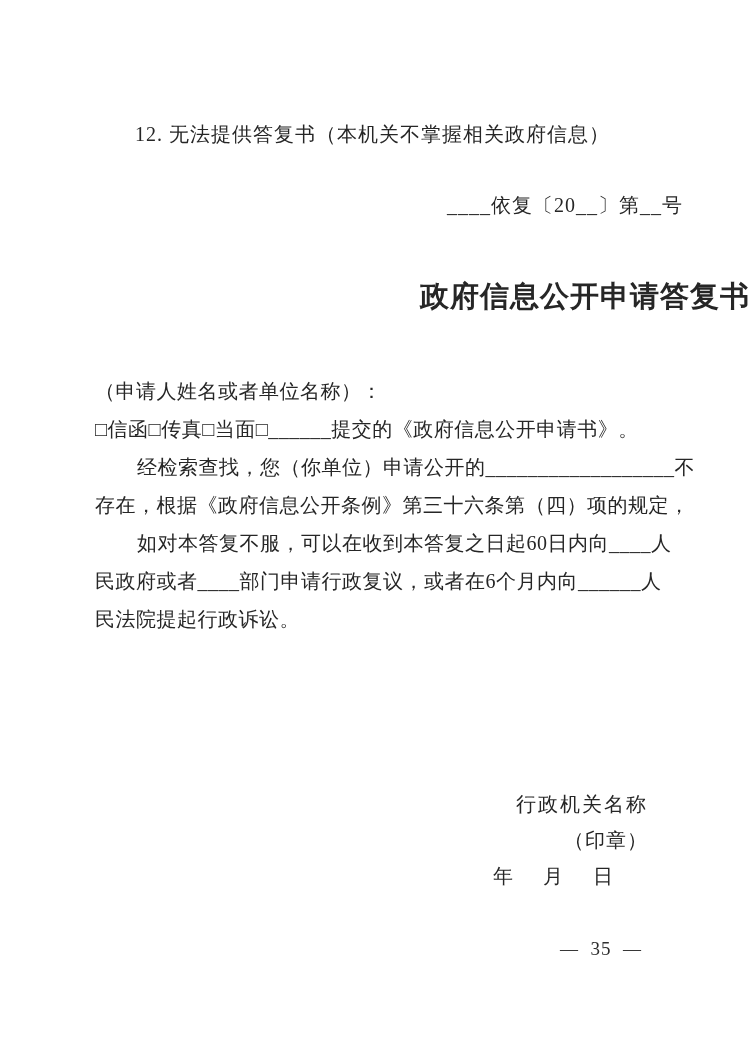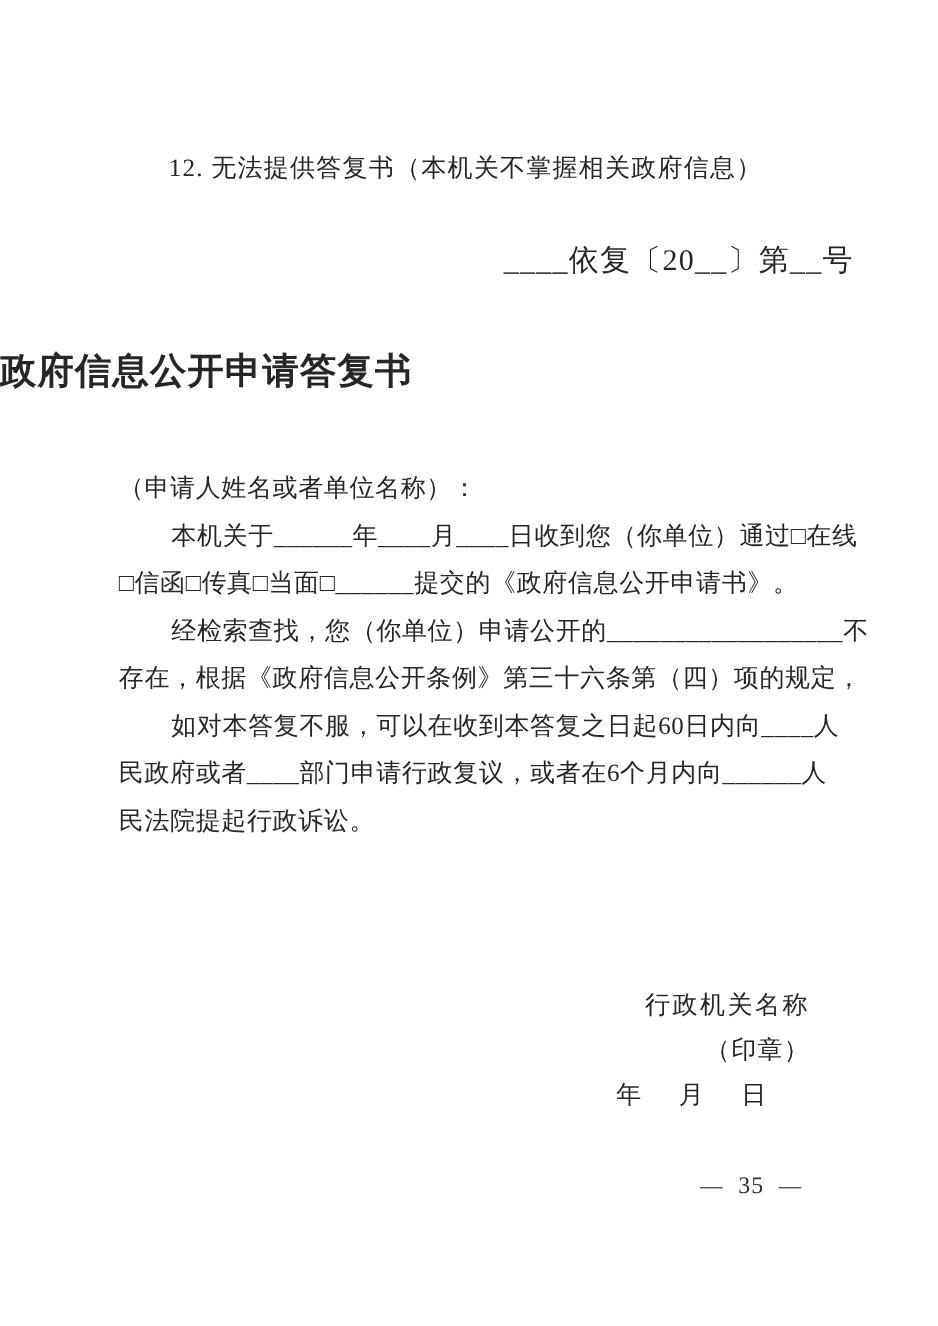--- a/index.html
+++ b/index.html
@@ -21,32 +21,32 @@
     left: 135px;
     top: 121px;
     font-size: 20px;
     letter-spacing: 1px;
     white-space: nowrap;
   }
   .doc-number {
     position: absolute;
     top: 192px;
     right: 67px;
-    font-size: 24px;
+    font-size: 20px;
     letter-spacing: 1px;
     white-space: nowrap;
     margin-left: 44px;
   }
   .title {
     position: absolute;
     top: 277px;
     left: 0;
     width: 750px;
     margin: 0;
-    text-align: left;
+    text-align: right;
     font-size: 29px;
     font-weight: bold;
     letter-spacing: 1px;
   }
   .body-block {
     position: absolute;
     left: 95px;
     top: 372px;
     width: 568px;
   }
@@ -103,21 +103,20 @@
 <div class="page">
 
   <div class="item-heading">12. 无法提供答复书（本机关不掌握相关政府信息）</div>
 
   <div class="doc-number">____依复〔20__〕第__号</div>
 
   <h1 class="title">政府信息公开申请答复书</h1>
 
   <div class="body-block">
     <div class="bline">（申请人姓名或者单位名称）：</div>
-    <div class="bline indent">本机关于______年____月____日收到您（你单位）通过□在线</div>
     <div class="bline">□信函□传真□当面□______提交的《政府信息公开申请书》。</div>
     <div class="bline indent">经检索查找，您（你单位）申请公开的__________________不</div>
     <div class="bline">存在，根据《政府信息公开条例》第三十六条第（四）项的规定，</div>
     <div class="bline indent">如对本答复不服，可以在收到本答复之日起60日内向____人</div>
     <div class="bline">民政府或者____部门申请行政复议，或者在6个月内向______人</div>
     <div class="bline">民法院提起行政诉讼。</div>
   </div>
 
   <div class="signature-block">
     <div class="sig-line agency">行政机关名称</div>

